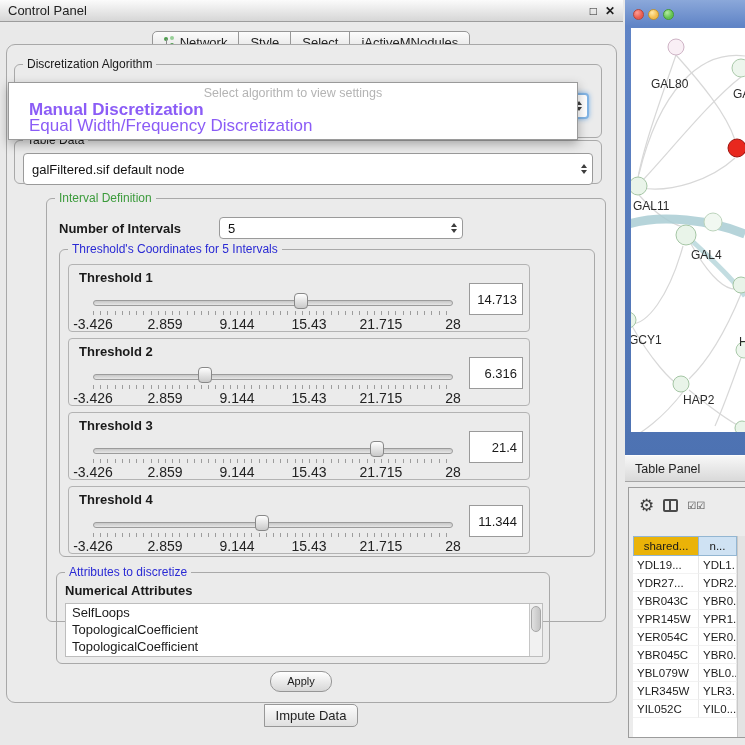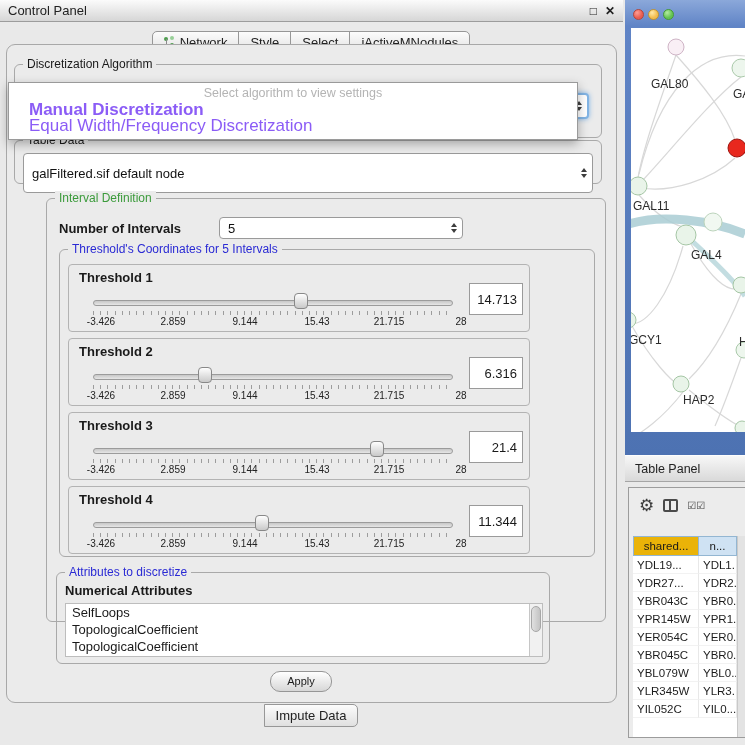--- a/index.html
+++ b/index.html
@@ -50,38 +50,38 @@
   .alg-combo{left:8px;top:28px;width:566px;height:26px;border:2px solid #82b4e4;
     box-shadow:0 0 5px rgba(110,170,230,.9)}
 
   .popup{position:absolute;left:8px;top:82px;width:570px;background:#fff;
     border:1px solid #9a9a9a;box-shadow:0 4px 10px rgba(0,0,0,.3);z-index:50;padding:2px 0 5px}
   .popup .prompt{color:#b4b4b4;text-align:center;font-size:12.5px;height:17px;line-height:17px}
   .popup .opt{font-size:17px;height:16px;line-height:16px;padding-left:20px;color:#8b5cf6}
   .popup .opt.bold{font-weight:bold}
 
   .td-group{left:14px;top:140px;width:588px;height:44px}
-  .td-combo{left:8px;top:12px;width:570px;height:40px}
+  .td-combo{left:8px;top:12px;width:570px;height:32px}
 
   .int-group{left:46px;top:198px;width:560px;height:424px}
   .int-label{position:absolute;left:12px;top:22px;font-size:13px;font-weight:bold}
   .int-combo{left:172px;top:18px;width:244px;height:22px}
   .thr-group{left:12px;top:50px;width:536px;height:308px}
   .thr-container{position:absolute;left:8px;top:14px}
 
   .thr-box{position:relative;width:462px;height:68px;border:1px solid #b3b3b3;border-radius:4px;margin-bottom:6px}
   .thr-label{position:absolute;left:10px;top:5px;font-weight:bold;font-size:13px}
   .slider{position:absolute;left:24px;top:0;width:360px;height:68px}
   .track{position:absolute;left:0;top:35px;width:360px;height:6px;
     background:linear-gradient(#c7c7c7,#e6e6e6);border:1px solid #9b9b9b;border-radius:3px}
   .thumb{position:absolute;top:28px;width:14px;height:16px;
     background:linear-gradient(#fefefe,#c9c9c9);border:1px solid #888;border-radius:4px}
   .ticks{position:absolute;left:0;top:46px;width:360px;height:4px;
     background:repeating-linear-gradient(to right,#9c9c9c 0 1px,transparent 1px 7.2px)}
-  .scale{position:absolute;left:8px;top:51px;width:360px;height:12px;font-size:10px;color:#222}
+  .scale{position:absolute;left:0;top:51px;width:360px;height:12px;font-size:14px;color:#222}
   .scale span{position:absolute;transform:translateX(-50%);white-space:nowrap}
   .value-box{position:absolute;right:6px;top:18px;width:54px;height:32px;background:#fff;
     border:1px solid #9a9a9a;font-size:13px;display:flex;align-items:center;
     justify-content:flex-end;padding-right:5px}
 
   .attr-group{left:56px;top:572px;width:494px;height:92px}
   .attr-label{position:absolute;left:8px;top:10px;font-size:13px;font-weight:bold}
   .attr-list{position:absolute;left:8px;top:30px;width:478px;height:54px;background:#fff;
     border:1px solid #bdbdbd;overflow:hidden}
   .list-item{font-size:13px;height:17px;line-height:17px;padding-left:6px;white-space:nowrap}

